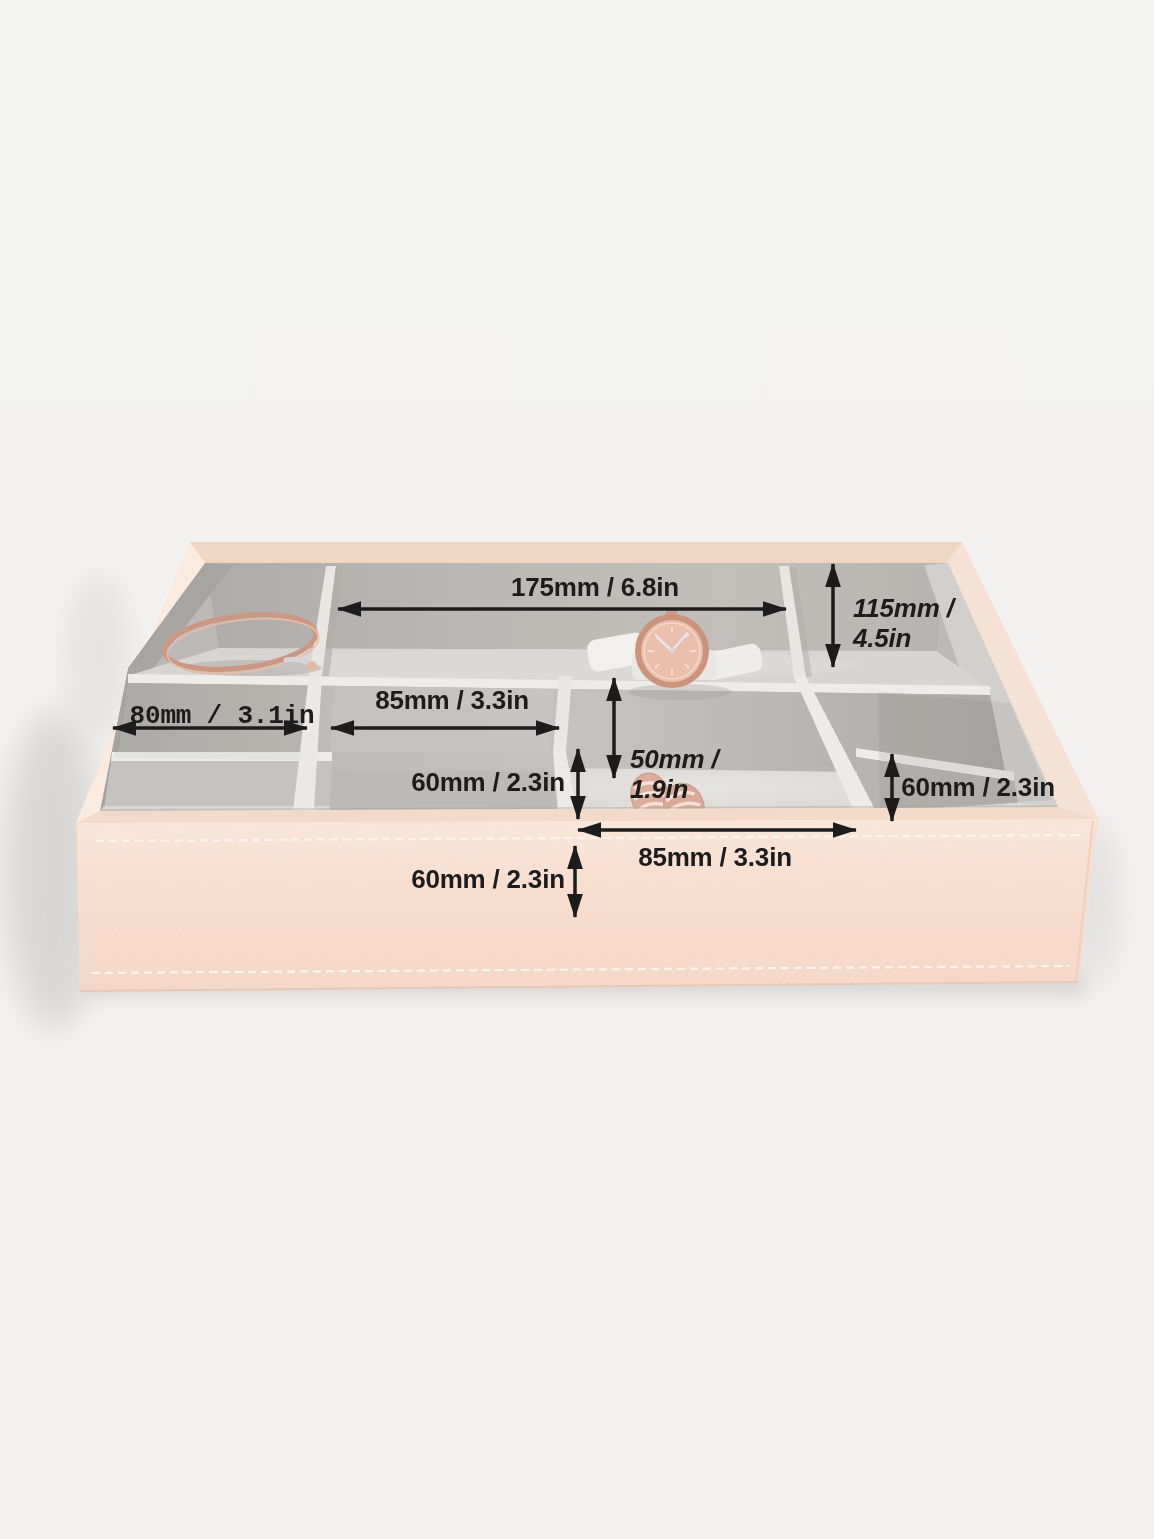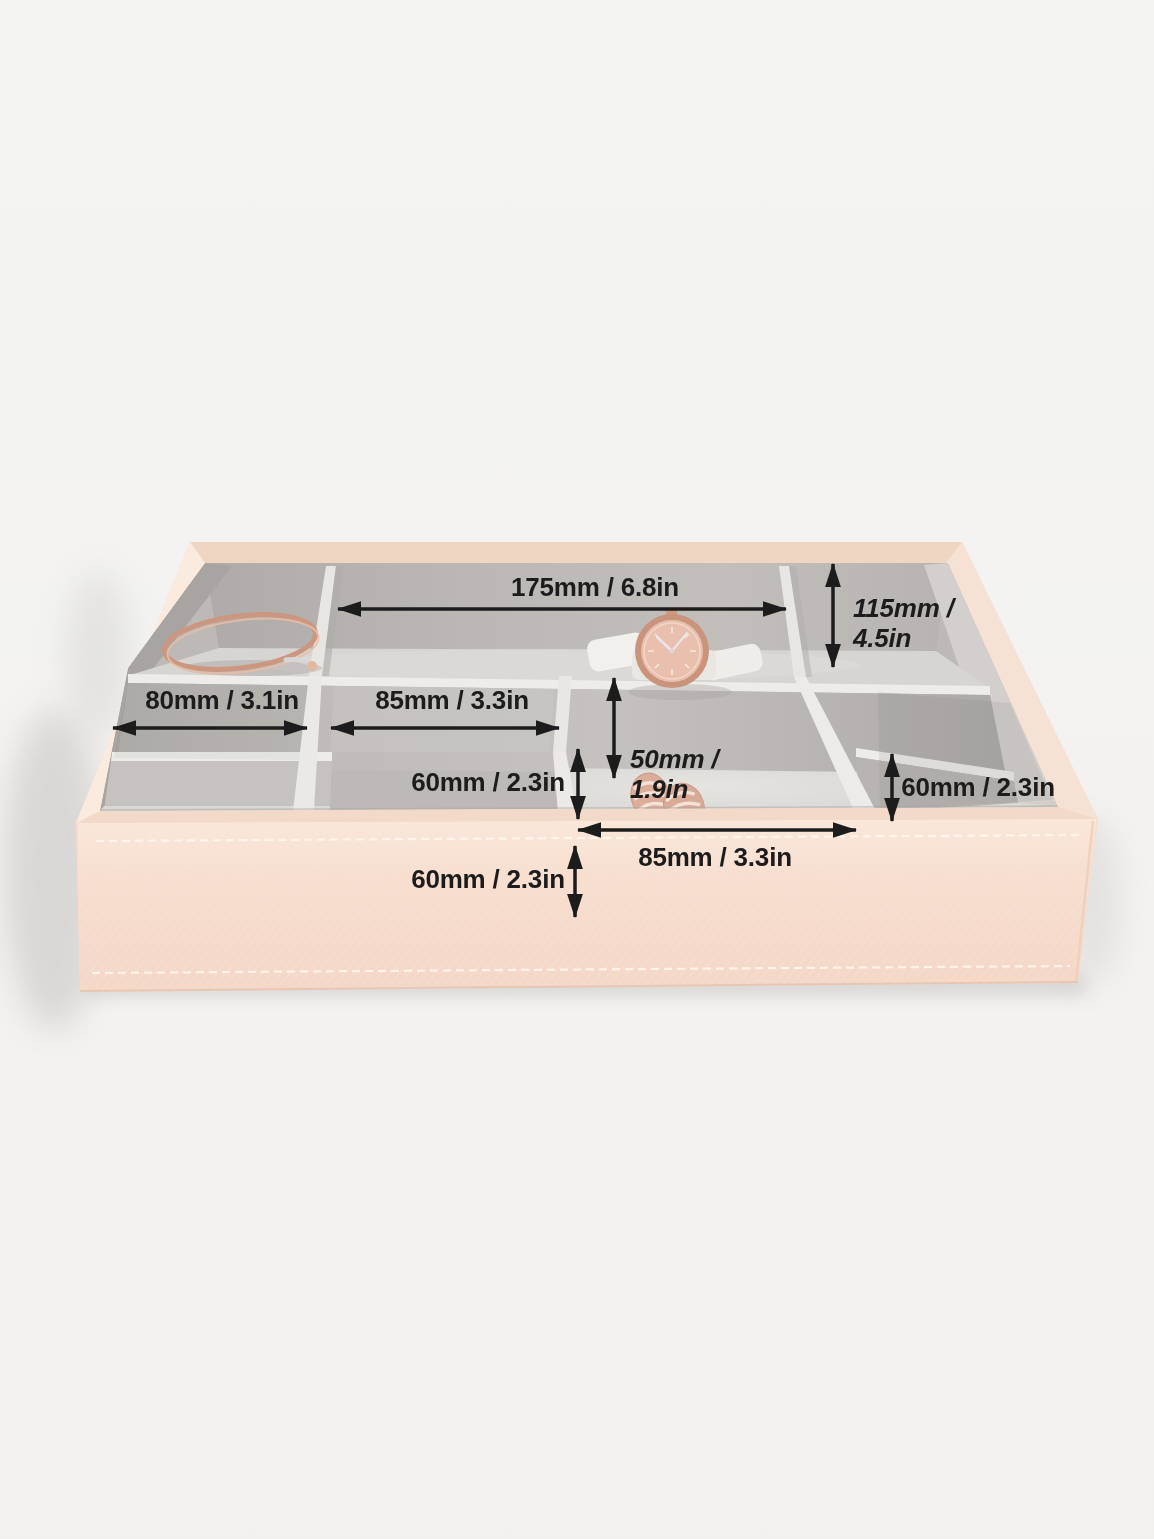--- a/index.html
+++ b/index.html
@@ -185,21 +185,21 @@
     </g>
   </svg>
 
   <div class="dim-label" style="left:595px;top:587px;">175mm / 6.8in</div>
 
   <div class="dim-label two-line" style="left:853px;top:593px;">
     <span>115mm /</span>
     <span>4.5in</span>
   </div>
 
-  <div class="dim-label" style="left:222px;top:700px;">80mm / 3.1in</div>
+  <div class="dim-label" style="left:222px;top:716px;font-family:Liberation Mono, monospace;">80mm / 3.1in</div>
 
   <div class="dim-label" style="left:452px;top:700px;">85mm / 3.3in</div>
 
   <div class="dim-label two-line" style="left:630px;top:744px;">
     <span>50mm /</span>
     <span>1.9in</span>
   </div>
 
   <div class="dim-label" style="left:488px;top:782px;">60mm / 2.3in</div>
 

